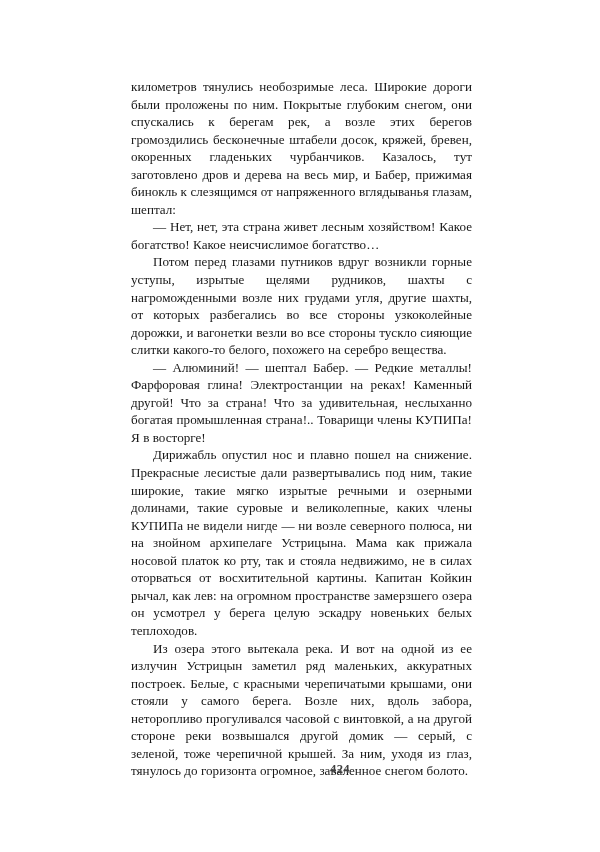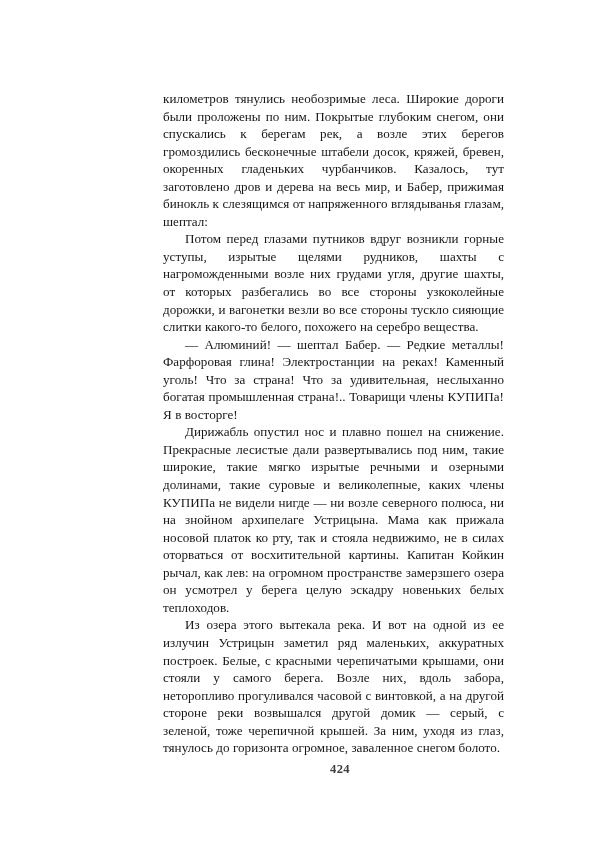--- a/index.html
+++ b/index.html
@@ -19,23 +19,22 @@
     position: absolute;
     left: 0;
     top: 0;
     width: 600px;
     height: 852px;
     background: #ffffff;
   }
   .textblock {
     position: absolute;
     left: 131px;
-    top: 90px;
+    top: 78px;
     width: 341px;
-    margin-left: 32px;
   }
   p.para {
     margin: 0;
     text-align: justify;
     text-justify: inter-word;
     font-size: 13.1px;
     line-height: 17.55px;
     text-indent: 22px;
     hyphens: manual;
     -webkit-hyphens: manual;
@@ -60,21 +59,22 @@
     margin-left: 40px;
   }
 </style>
 </head>
 <body>
 
 <div class="page">
 
   <div class="textblock">
     <p class="para noindent">километров тянулись необозримые леса. Широкие дороги были проложены по ним. Покрытые глубоким снегом, они спускались к берегам рек, а возле этих берегов громоздились бесконечные штабели досок, кряжей, бревен, окоренных гладеньких чурбанчиков. Казалось, тут заготовлено дров и дерева на весь мир, и Бабер, прижимая бинокль к слезящимся от напряженного вглядыванья глазам, шептал:</p>
+    <p class="para">— Нет, нет, эта страна живет лесным хозяйством! Какое богатство! Какое неисчислимое богатство…</p>
     <p class="para">Потом перед глазами путников вдруг возникли горные уступы, изрытые щелями рудников, шахты с нагроможденными возле них грудами угля, другие шахты, от которых разбегались во все стороны узкоколейные дорожки, и вагонетки везли во все стороны тускло сияющие слитки какого-то белого, похожего на серебро вещества.</p>
-    <p class="para">— Алюминий! — шептал Бабер. — Редкие металлы! Фарфоровая глина! Электростанции на реках! Каменный уголь! Что за страна! Что за удивительная, неслыханно богатая промышленная страна!.. Товарищи члены КУПИПа! Я в восторге!</p>
+    <p class="para">— Алюминий! — шептал Бабер. — Редкие металлы! Фарфоровая глина! Электростанции на реках! Каменный другой! Что за страна! Что за удивительная, неслыханно богатая промышленная страна!.. Товарищи члены КУПИПа! Я в восторге!</p>
     <p class="para">Дирижабль опустил нос и плавно пошел на снижение. Прекрасные лесистые дали развертывались под ним, такие широкие, такие мягко изрытые речными и озерными долинами, такие суровые и великолепные, каких члены КУПИПа не видели нигде — ни возле северного полюса, ни на знойном архипелаге Устрицына. Мама как прижала носовой платок ко рту, так и стояла недвижимо, не в силах оторваться от восхитительной картины. Капитан Койкин рычал, как лев: на огромном пространстве замерзшего озера он усмотрел у берега целую эскадру новеньких белых теплоходов.</p>
     <p class="para">Из озера этого вытекала река. И вот на одной из ее излучин Устрицын заметил ряд маленьких, аккуратных построек. Белые, с красными черепичатыми крышами, они стояли у самого берега. Возле них, вдоль забора, неторопливо прогуливался часовой с винтовкой, а на другой стороне реки возвышался другой домик — серый, с зеленой, тоже черепичной крышей. За ним, уходя из глаз, тянулось до горизонта огромное, заваленное снегом болото.</p>
   </div>
 
   <div class="folio">424</div>
 
 </div>
 
 </body></html>

